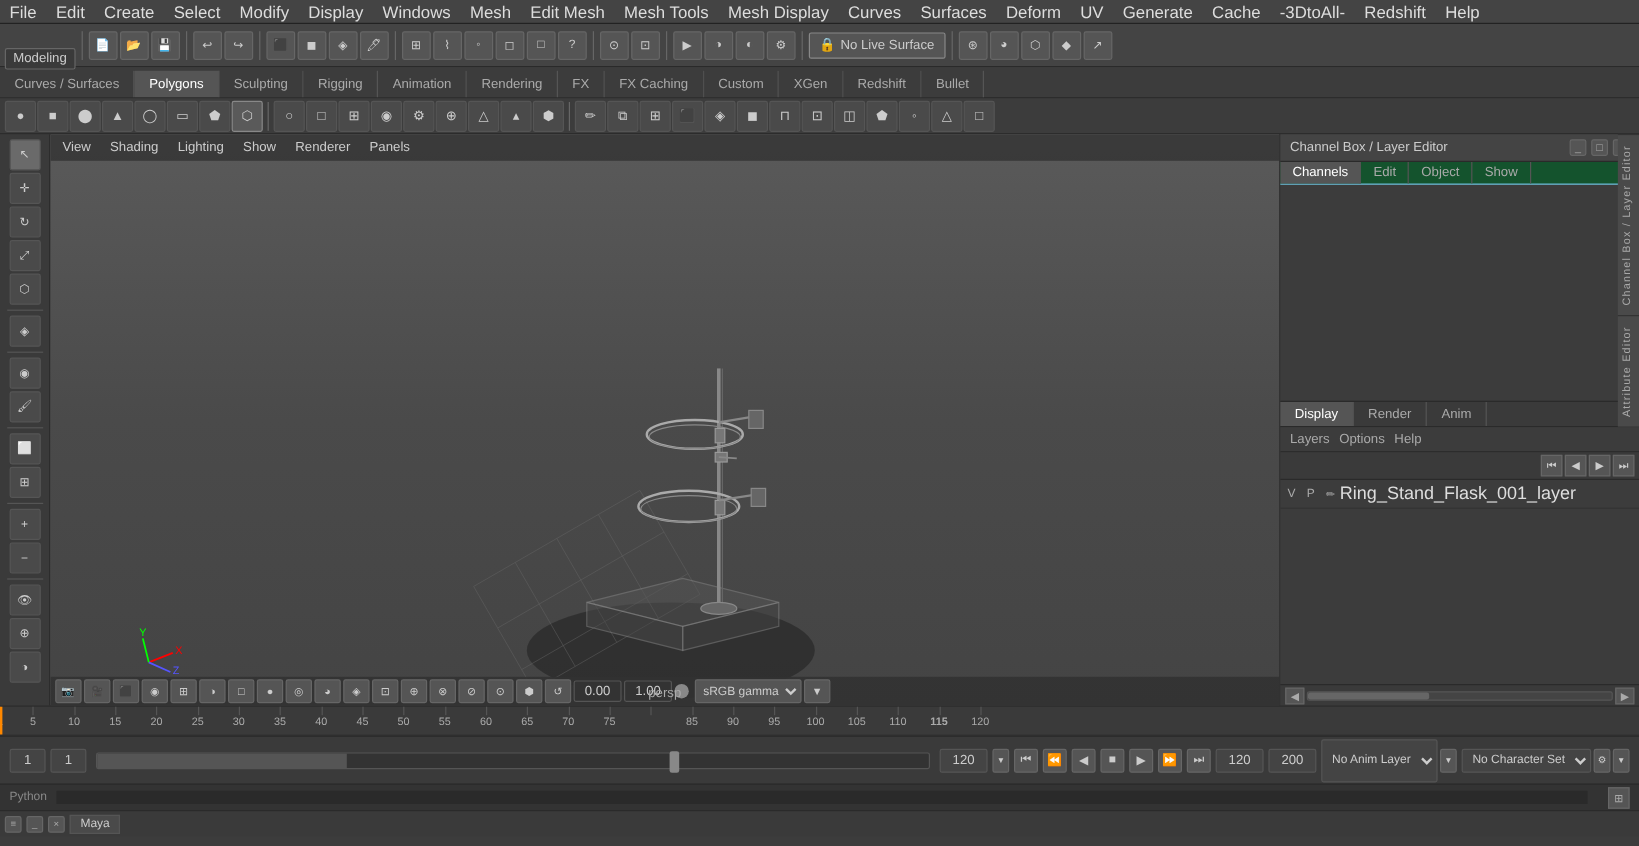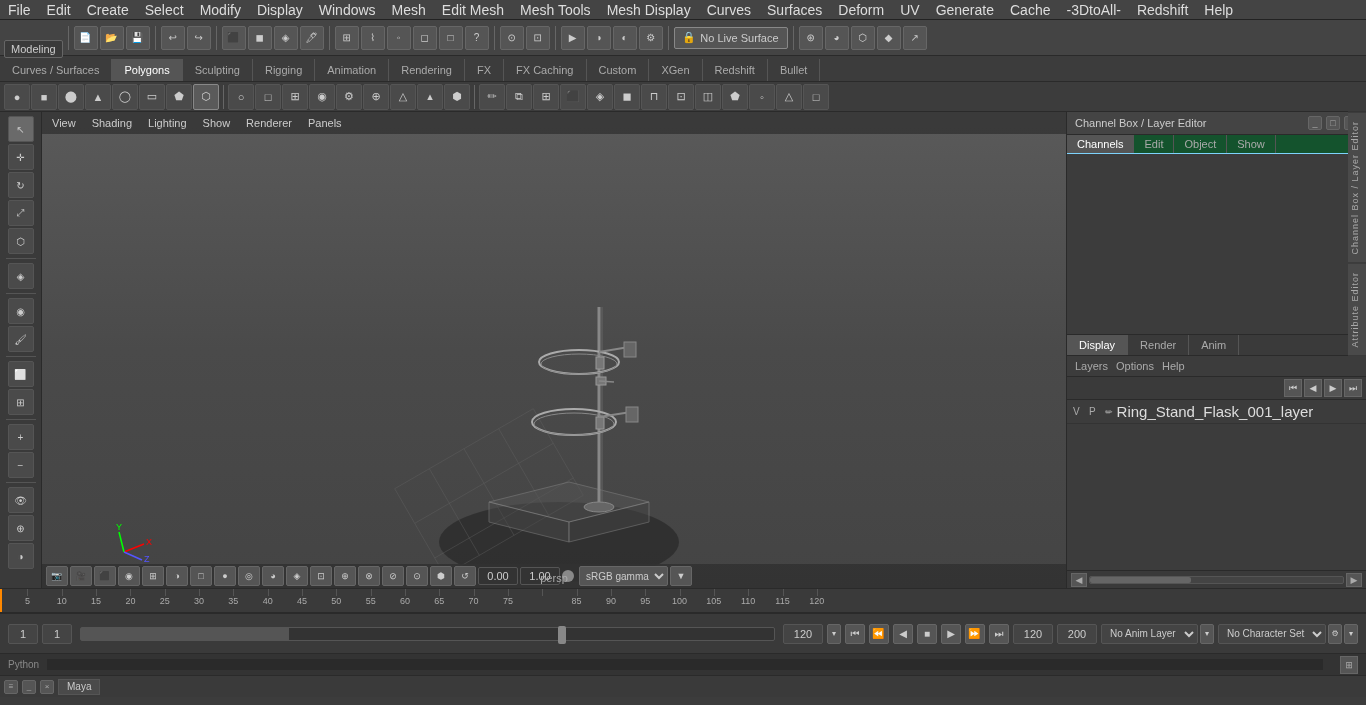--- a/index.html
+++ b/index.html
@@ -523,21 +523,21 @@
       background: #888;
       border-radius: 2px;
       cursor: pointer;
     }
     .anim-layer-select {
       background: #444;
       border: 1px solid #555;
       border-radius: 2px;
       color: #ccc;
       font-size: 10px;
-      height: 20px;
+      height: 36px;
       padding: 0 4px;
       cursor: pointer;
     }
     .char-set-select {
       background: #444;
       border: 1px solid #555;
       border-radius: 2px;
       color: #ccc;
       font-size: 10px;
       height: 20px;
@@ -960,21 +960,21 @@
       <div class="timeline-label" style="left: 44.7236%;">90</div>
       <div class="timeline-tick" style="left: 47.2362%;"></div>
       <div class="timeline-label" style="left: 47.2362%;">95</div>
       <div class="timeline-tick" style="left: 49.7487%;"></div>
       <div class="timeline-label" style="left: 49.7487%;">100</div>
       <div class="timeline-tick" style="left: 52.2613%;"></div>
       <div class="timeline-label" style="left: 52.2613%;">105</div>
       <div class="timeline-tick" style="left: 54.7739%;"></div>
       <div class="timeline-label" style="left: 54.7739%;">110</div>
       <div class="timeline-tick" style="left: 57.2864%;"></div>
-      <div class="timeline-label" style="left: 57.2864%;">115</div>
+      <div class="timeline-label" style="left: 57.2864%; font-weight: bold;">115</div>
       <div class="timeline-tick" style="left: 59.799%;"></div>
       <div class="timeline-label" style="left: 59.799%;">120</div>
       <div class="timeline-playhead" style="left: 0%;"></div>
     </div>
 </div>
 
 <div id="bottom-bar">
 
   <input class="frame-input" type="text" value="1" style="width: 30px;">
   <input class="frame-input" type="text" value="1" style="width: 30px;">

